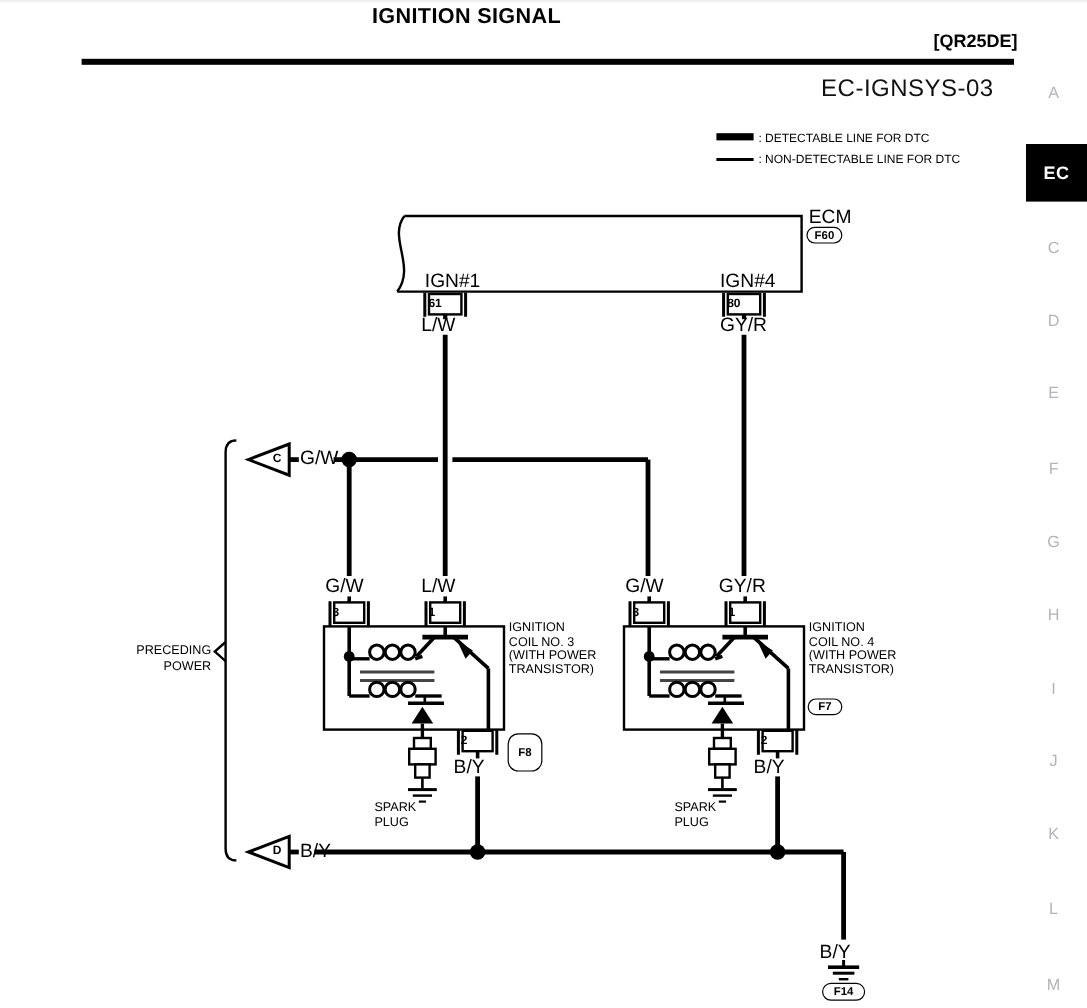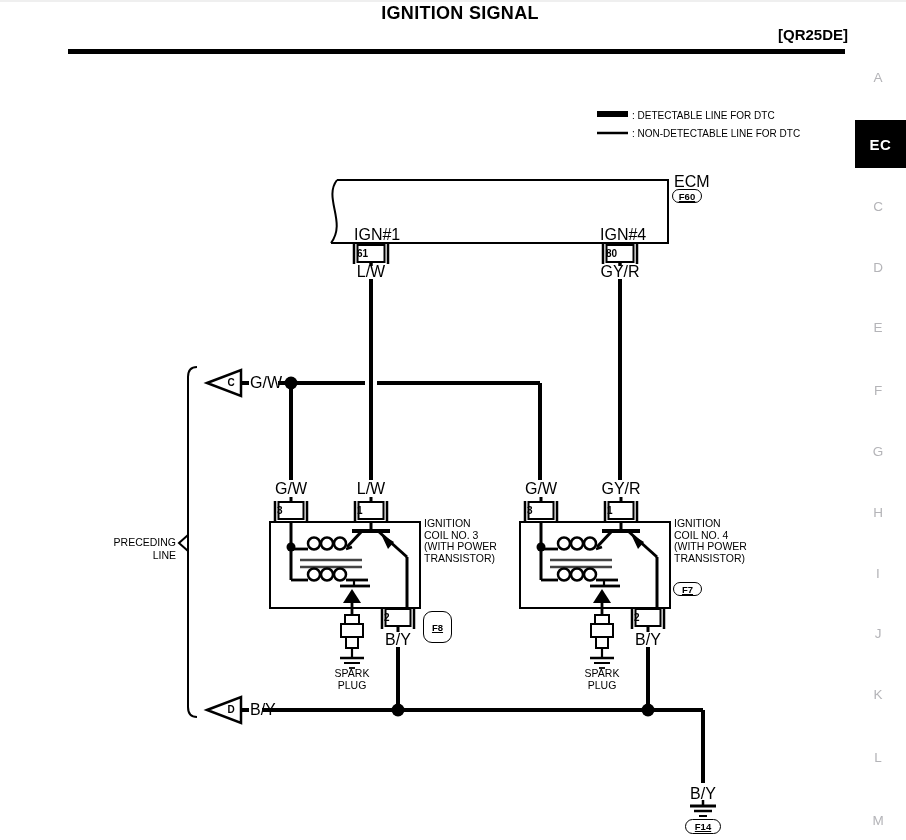--- a/index.html
+++ b/index.html
@@ -3,51 +3,52 @@
 <meta charset="utf-8">
 <style>
   * { margin:0; padding:0; box-sizing:border-box; }
   html,body { background:#fff; }
   #page {
     position:relative; width:906px; height:840px; background:#ffffff;
     font-family:"Liberation Sans","DejaVu Sans",sans-serif; color:#000;
     overflow:hidden;
   }
   .abs { position:absolute; }
-  .ctr { text-align:center; }
+  .ctr { }
   .rgt { text-align:right; }
   .lbl { font-size:16px; line-height:12px; color:#000; white-space:nowrap; }
   .sm  { font-size:10.5px; line-height:11.5px; }
   .title { font-size:18px; font-weight:bold; letter-spacing:.3px; }
   .engine { font-size:15px; font-weight:bold; }
   .pagecode { font-size:20px; letter-spacing:.4px; color:#111; }
   .legendtxt { font-size:10px; line-height:11px; }
   .oval {
     position:absolute; border:1.6px solid #000; border-radius:9px;
     background:#fff; font-size:9.5px; font-weight:bold;
-    display:flex; align-items:center; justify-content:center;text-decoration:underline;
+    display:flex; align-items:center; justify-content:center;
   }
   .pinnum { position:absolute; font-size:10px; font-weight:bold; line-height:15px; }
   .sideletter { position:absolute; left:866px; width:24px; text-align:center;
     font-size:13.5px; color:#b4b4b8; }
   .ectab { position:absolute; left:855px; top:120px; width:51px; height:48px;
     background:#000; color:#fff; font-size:15px; font-weight:bold; letter-spacing:.5px;
     display:flex; align-items:center; justify-content:center; }
   .trianglelabel { position:absolute; font-size:10px; font-weight:bold; width:16px; text-align:center; }
   svg { position:absolute; left:0; top:0; }
 </style>
 </head>
 <body>
 
 <div id="page">
 
   <div class="abs" style="left:0;top:0;width:906px;height:2px;background:#efefef;"></div>
 
   <div class="abs title ctr" style="left:310px;top:3px;width:300px;">IGNITION SIGNAL</div>
   <div class="abs engine rgt" style="left:700px;top:26px;width:148px;">[QR25DE]</div>
+  <div class="abs pagecode rgt" style="left:653px;top:63px;width:175px;">EC-IGNSYS-03</div>
 
   <div class="abs legendtxt" style="left:632px;top:110px;">: DETECTABLE LINE FOR DTC</div>
   <div class="abs legendtxt" style="left:632px;top:128px;">: NON-DETECTABLE LINE FOR DTC</div>
 
   <div class="sideletter" style="top:70px;">A</div>
   <div class="ectab">EC</div>
   <div class="sideletter" style="top:199px;">C</div>
   <div class="sideletter" style="top:260px;">D</div>
   <div class="sideletter" style="top:320px;">E</div>
   <div class="sideletter" style="top:383px;">F</div>
@@ -184,21 +185,21 @@
   <div class="pinnum" style="left:606px;top:246px;width:28px;">80</div>
   <div class="abs lbl ctr" style="left:351px;top:266px;width:40px;">L/W</div>
   <div class="abs lbl ctr" style="left:600px;top:266px;width:40px;">GY/R</div>
 
   <div class="trianglelabel" style="left:223px;top:377px;">C</div>
   <div class="abs lbl" style="left:250px;top:377px;">G/W</div>
   <div class="trianglelabel" style="left:223px;top:704px;">D</div>
   <div class="abs lbl" style="left:250px;top:704px;">B/Y</div>
 
   <div class="abs sm rgt" style="left:96px;top:537px;width:80px;">PRECEDING</div>
-  <div class="abs sm rgt" style="left:96px;top:550px;width:80px;">LINE</div>
+  <div class="abs sm rgt" style="left:96px;top:550px;width:80px;">POWER</div>
 
   <div class="abs lbl ctr" style="left:271px;top:483px;width:40px;">G/W</div>
   <div class="abs lbl ctr" style="left:351px;top:483px;width:40px;">L/W</div>
   <div class="pinnum" style="left:277px;top:503px;width:28px;">3</div>
   <div class="pinnum" style="left:357px;top:503px;width:28px;">1</div>
   <div class="pinnum" style="left:384px;top:610px;width:28px;">2</div>
   <div class="abs lbl ctr" style="left:378px;top:634px;width:40px;">B/Y</div>
   <div class="abs sm" style="left:424px;top:518px;">
     <div>IGNITION</div>
     <div>COIL NO. 3</div>

